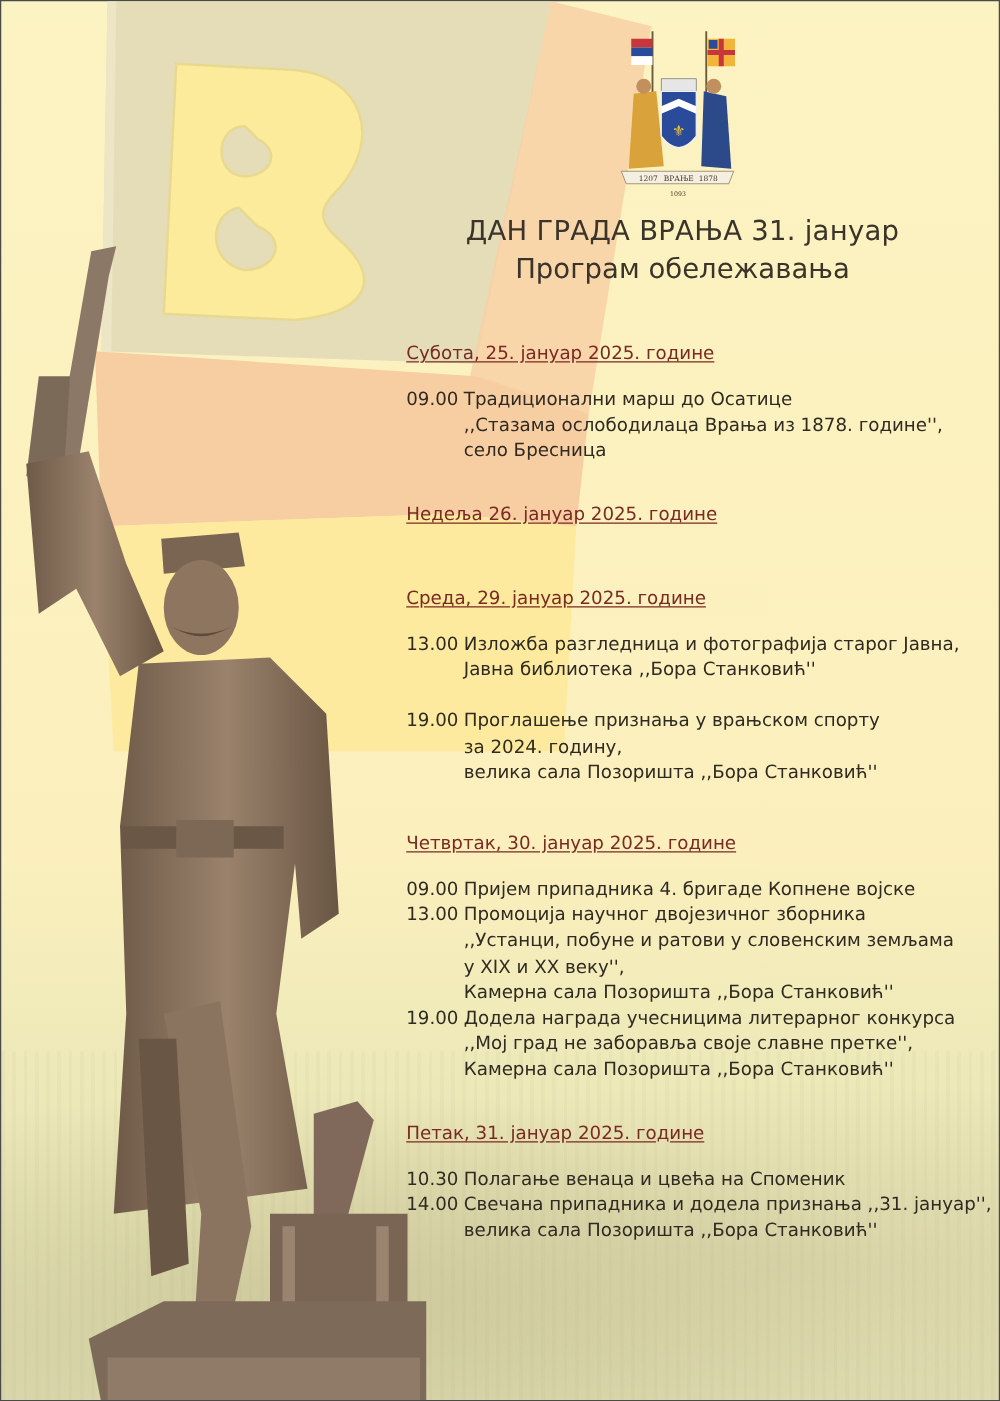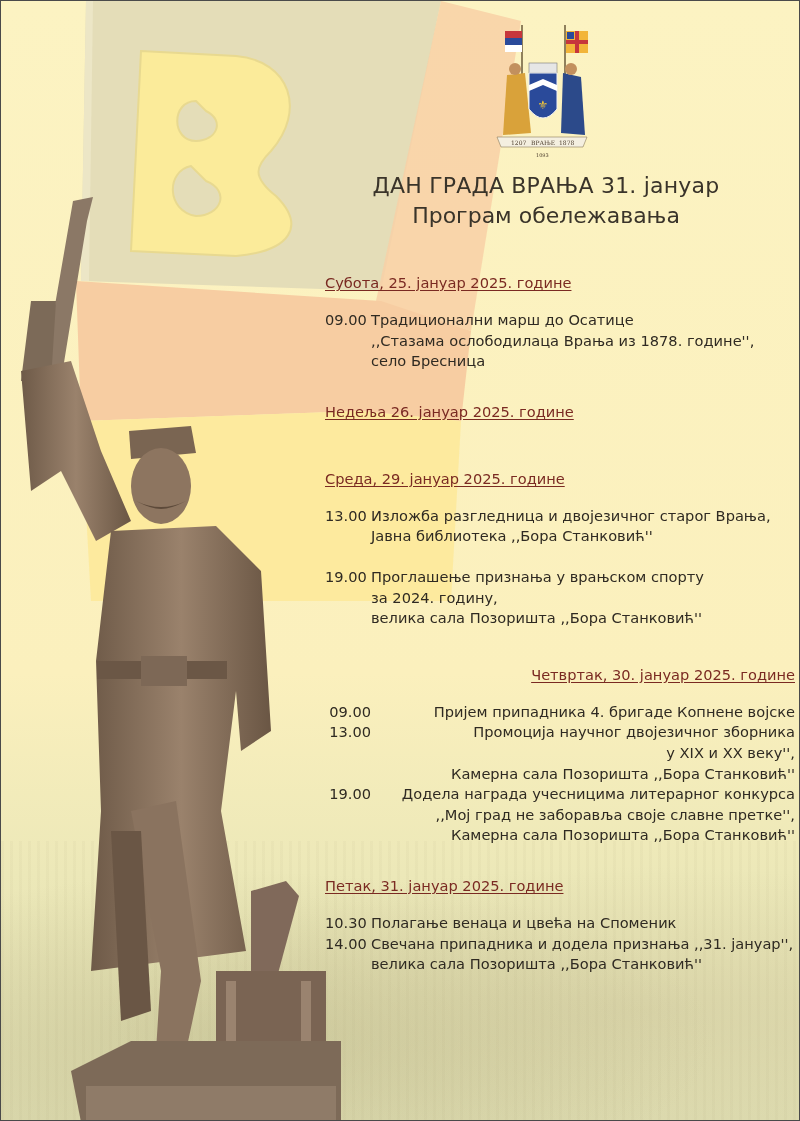--- a/index.html
+++ b/index.html
@@ -152,46 +152,47 @@
 
     <div class="day" style="margin-bottom:30px;">
       <div class="day-heading">Недеља 26. јануар 2025. године</div>
     </div>
 
     <div class="day" style="margin-bottom:36px;">
       <div class="day-heading">Среда, 29. јануар 2025. године</div>
       <div class="event">
         <div class="event-time">13.00</div>
         <div class="event-lines">
-          <div class="event-line">Изложба разгледница и двојезичног старог Врања,</div>
+          <div class="event-line">Изложба разгледница и фотографија старог Јавна,</div>
           <div class="event-line">Јавна библиотека ,,Бора Станковић''</div>
         </div>
       </div>
       <div class="event spaced">
         <div class="event-time">19.00</div>
         <div class="event-lines">
           <div class="event-line">Проглашење признања у врањском спорту</div>
           <div class="event-line">за 2024. годину,</div>
           <div class="event-line">велика сала Позоришта ,,Бора Станковић''</div>
         </div>
       </div>
     </div>
 
-    <div class="day" style="margin-bottom:30px;text-align:right;">
+    <div class="day" style="margin-bottom:30px;">
       <div class="day-heading">Четвртак, 30. јануар 2025. године</div>
       <div class="event">
         <div class="event-time">09.00</div>
         <div class="event-lines">
           <div class="event-line">Пријем припадника 4. бригаде Копнене војске</div>
         </div>
       </div>
       <div class="event">
         <div class="event-time">13.00</div>
         <div class="event-lines">
           <div class="event-line">Промоција научног двојезичног зборника</div>
+          <div class="event-line">,,Устанци, побуне и ратови у словенским земљама</div>
           <div class="event-line">у XIX и XX веку'',</div>
           <div class="event-line">Камерна сала Позоришта ,,Бора Станковић''</div>
         </div>
       </div>
       <div class="event">
         <div class="event-time">19.00</div>
         <div class="event-lines">
           <div class="event-line">Додела награда учесницима литерарног конкурса</div>
           <div class="event-line">,,Мој град не заборавља своје славне претке'',</div>
           <div class="event-line">Камерна сала Позоришта ,,Бора Станковић''</div>

